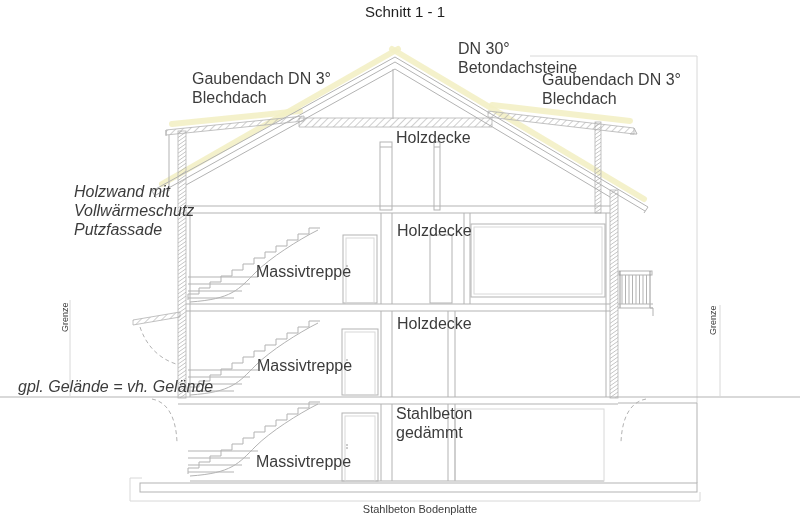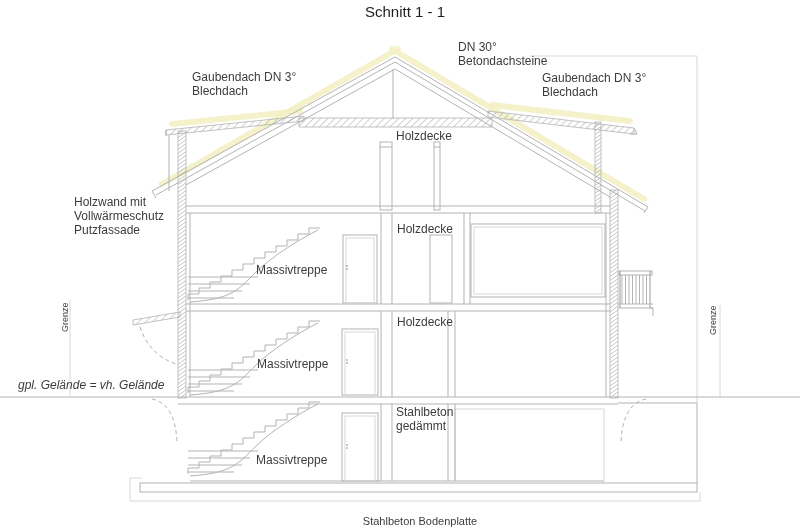--- a/index.html
+++ b/index.html
@@ -10,23 +10,23 @@
   #stage{position:relative;width:800px;height:530px;background:var(--bg);overflow:hidden;
          font-family:"Liberation Sans",sans-serif;}
   svg{position:absolute;left:0;top:0;}
   .ln{stroke:var(--line);stroke-width:1;fill:none;}
   .lnd{stroke:var(--line-dark);stroke-width:1;fill:none;}
   .lt{stroke:var(--line-light);stroke-width:1;fill:none;}
   .dash{stroke:var(--line);stroke-width:1;fill:none;stroke-dasharray:4 3;}
   .hl{stroke:var(--highlight);stroke-width:6;fill:none;opacity:.9;stroke-linecap:round;}
   .hatchfill{fill:url(#hatch);stroke:var(--line);stroke-width:.8;}
   .wallfill{fill:url(#hatch2);stroke:var(--line);stroke-width:.8;}
-  .lbl{position:absolute;font-size:12px;line-height:1.18;color:var(--text);white-space:pre-line;}
+  .lbl{position:absolute;font-size:16px;line-height:1.18;color:var(--text);white-space:pre-line;}
   .lbl-sm{font-size:9px;}
-  .lbl-lg{font-size:11px;margin-top:12px;}
+  .lbl-lg{font-size:11px;}
   .title{position:absolute;font-size:15px;color:#1f1f1f;text-align:center;white-space:pre;}
   .vert{transform:rotate(-90deg);text-align:center;}
   .ctr{text-align:center;}
 </style>
 </head>
 <body>
 
 <div id="stage">
 
   <svg width="800" height="530" viewBox="0 0 800 530">
@@ -182,21 +182,21 @@
 
   <div class="lbl" style="left:458px;top:40px;">DN 30°
 Betondachsteine</div>
 
   <div class="lbl" style="left:192px;top:70px;">Gaubendach DN 3°
 Blechdach</div>
 
   <div class="lbl" style="left:542px;top:71px;">Gaubendach DN 3°
 Blechdach</div>
 
-  <div class="lbl" style="left:74px;top:195px;">Holzwand mit
+  <div class="lbl" style="left:74px;top:183px;font-style:italic;">Holzwand mit
 Vollwärmeschutz
 Putzfassade</div>
 
   <div class="lbl" style="left:396px;top:129px;">Holzdecke</div>
 
   <div class="lbl" style="left:397px;top:222px;">Holzdecke</div>
 
   <div class="lbl" style="left:397px;top:315px;">Holzdecke</div>
 
   <div class="lbl" style="left:396px;top:405px;">Stahlbeton

